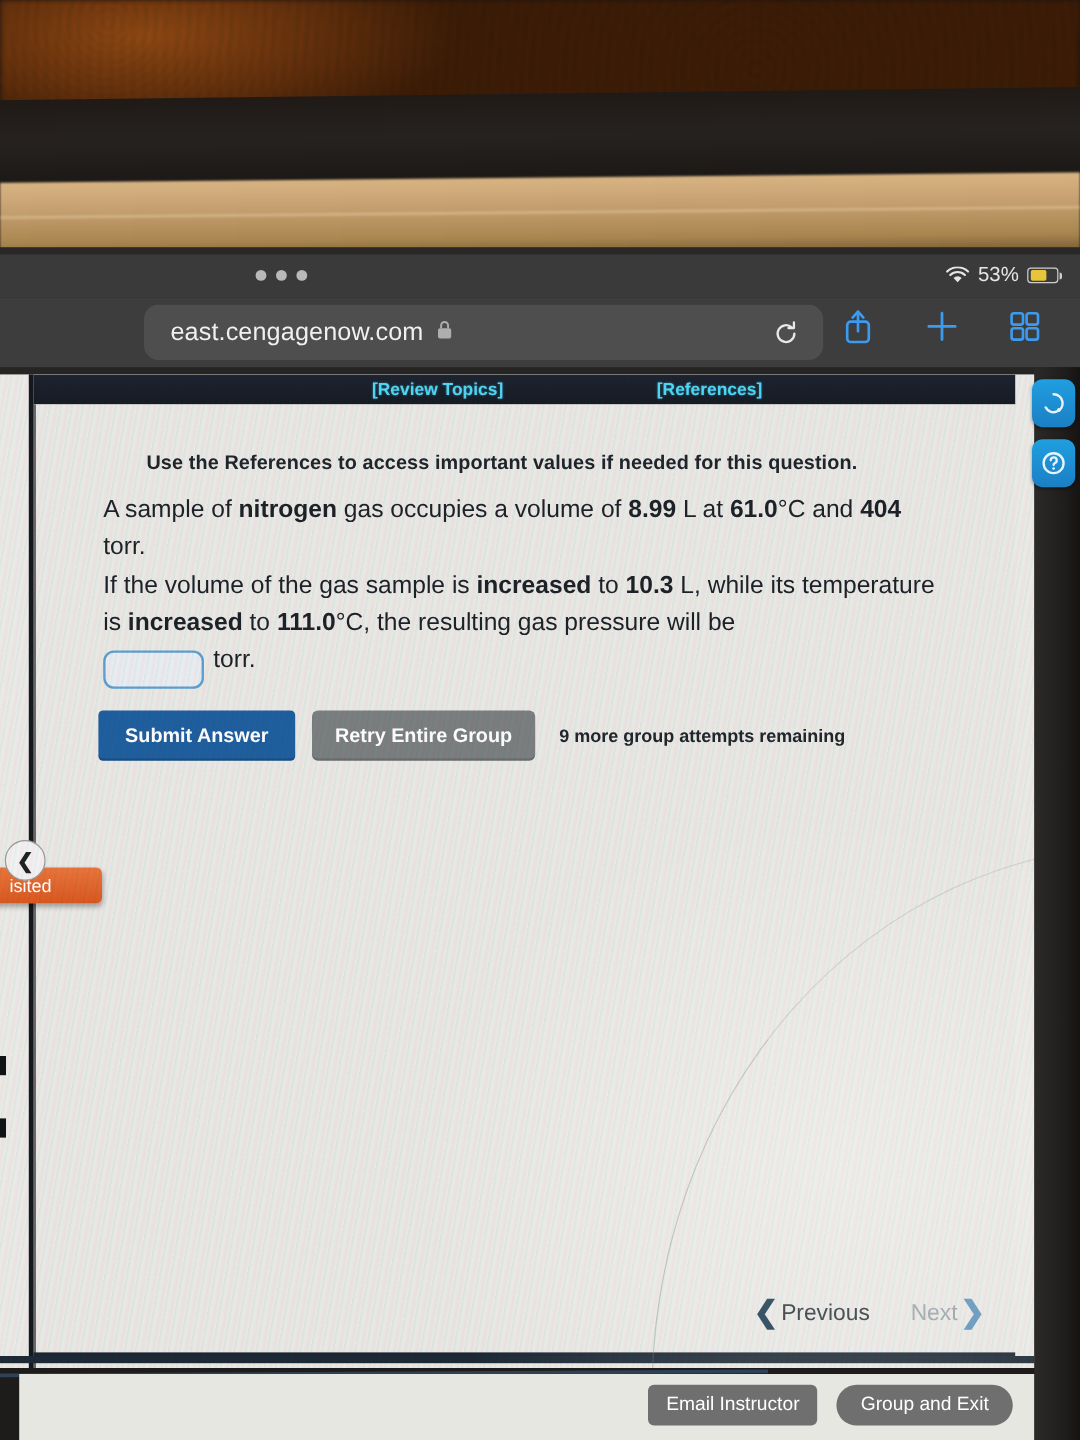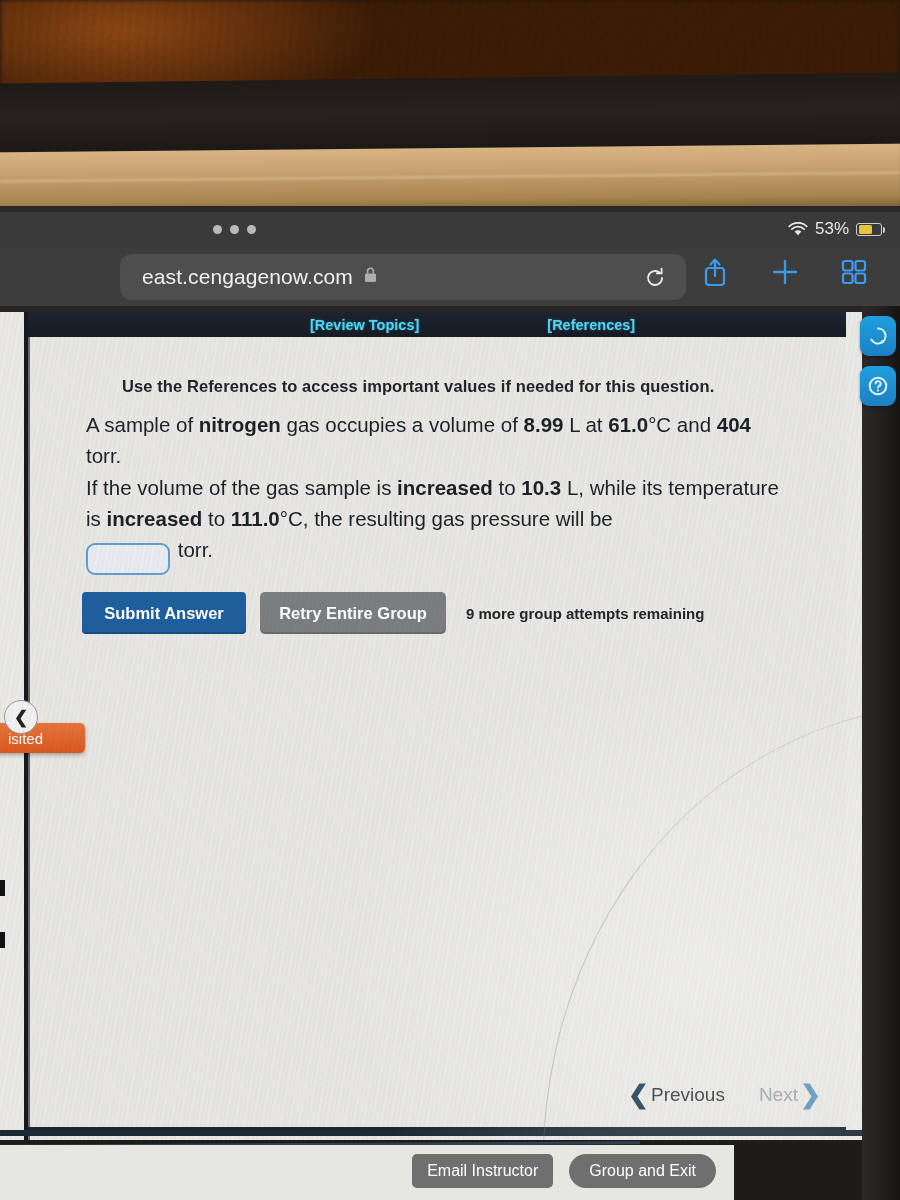--- a/index.html
+++ b/index.html
@@ -242,22 +242,22 @@
   .chev { font-size: 25px; font-weight: 700; line-height: 1; }
   .nav-prev .chev { color: #17384f; }
   .nav-next .chev { color: #5e94bc; }
 
   
   .page-bottom-rule {
     position:absolute; left: 28px; top: 815px; width: 818px; height: 4px;
     background: #1b2733;
   }
   .bottom-bar {
-    position: absolute; left: 0px; top: 1145px;
-    width: 734px; height: 55px;
+    position: absolute; left: 16px; top: 1145px;
+    width: 846px; height: 55px;
     background: #e7e7e2;
     z-index: 30;
   }
   .bottom-bar-inner {
     position:absolute; right: 18px; top: 9px;
     display:flex; align-items:center; gap: 16px;
   }
   .btn-email {
     height: 34px; padding: 0 15px;
     background: #6f6f6f; color:#fff;

